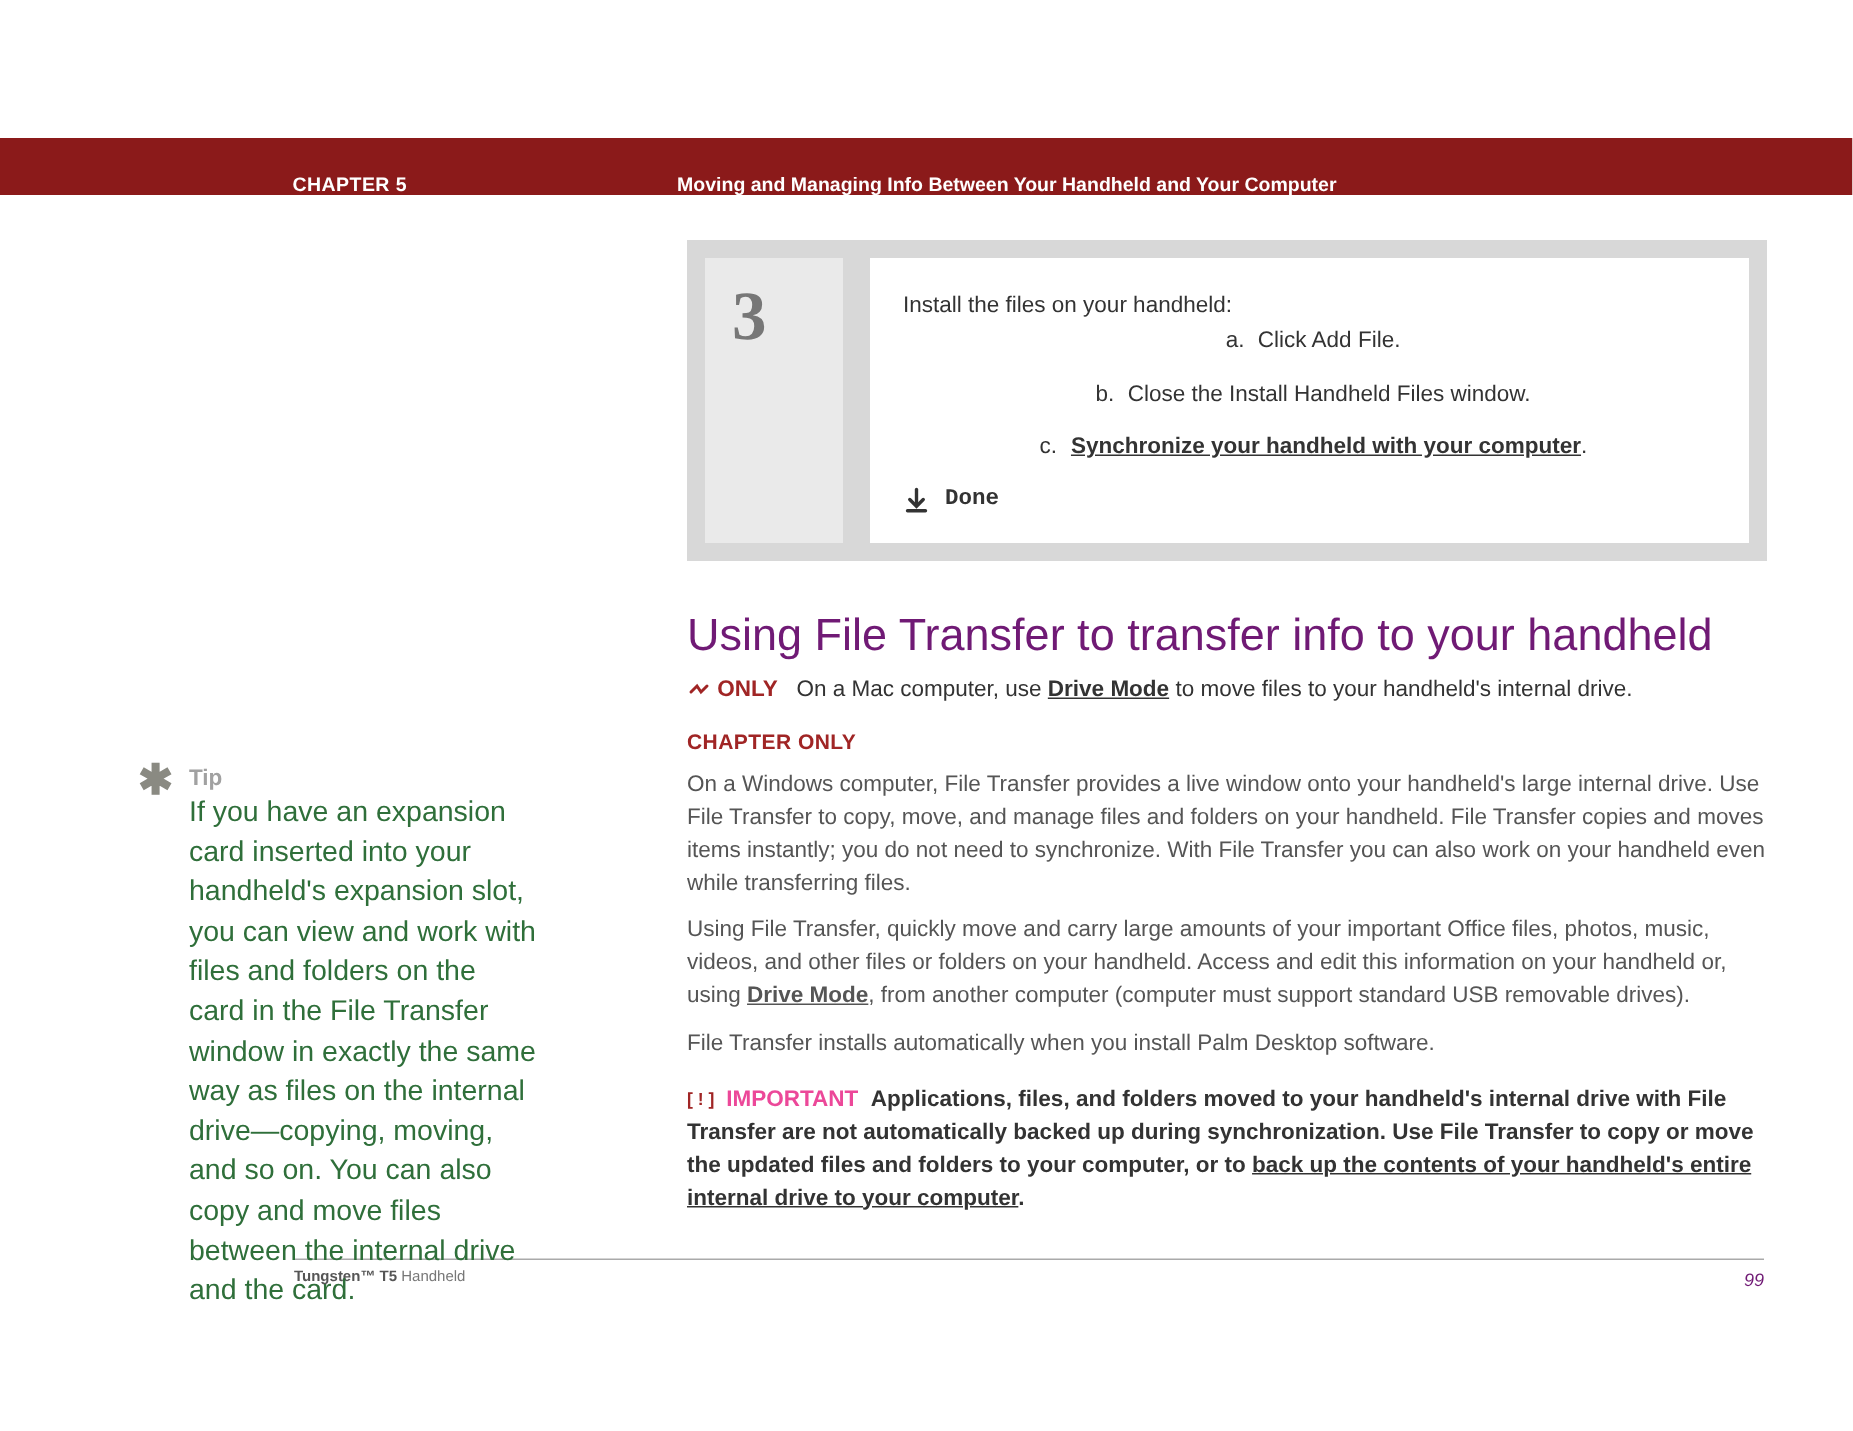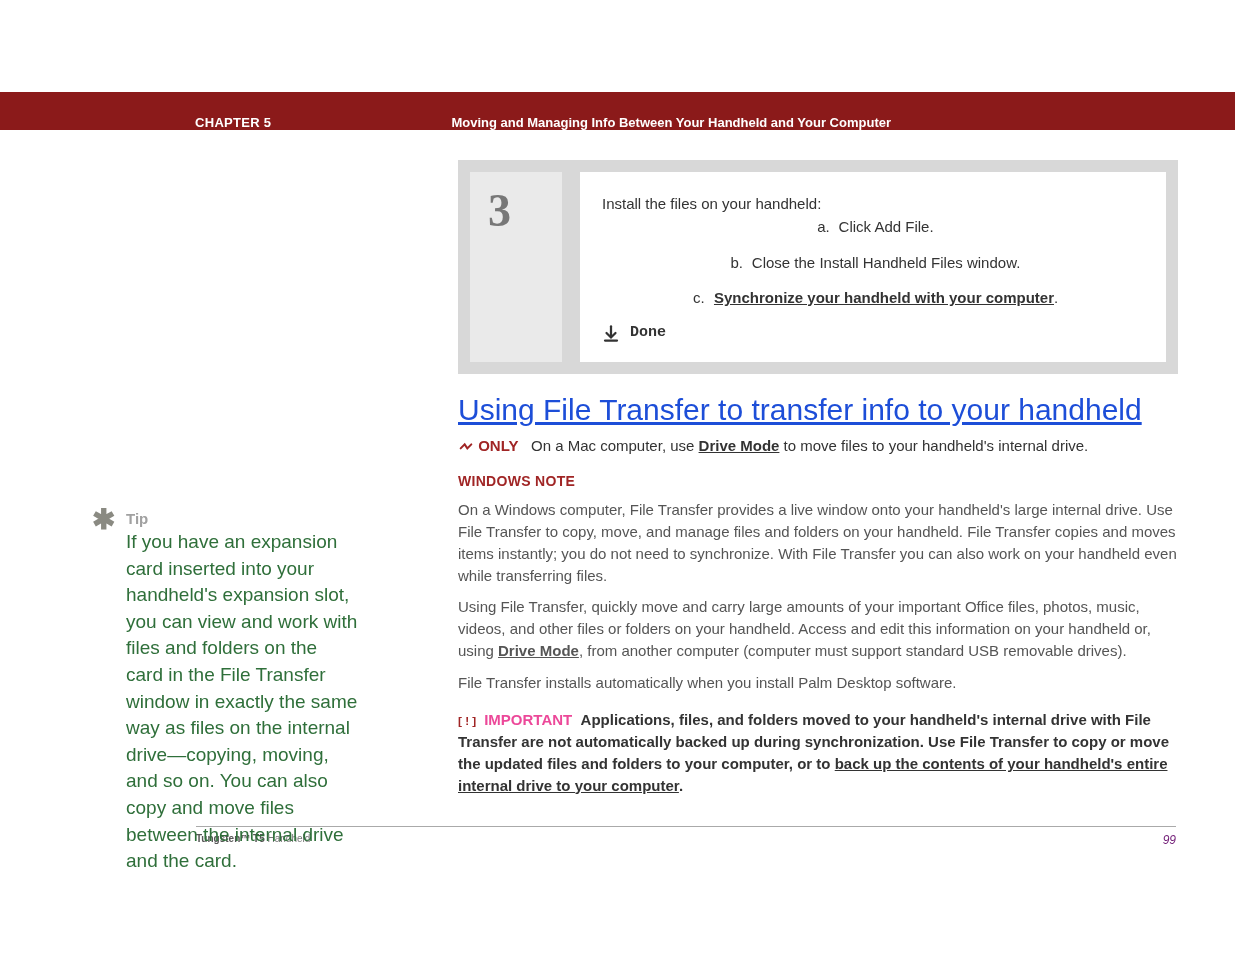--- a/index.html
+++ b/index.html
@@ -98,25 +98,24 @@
     font-weight: bold;
     text-decoration: underline;
   }
   .done {
     display:flex; align-items:center; gap:10px;
     font-weight:bold; color:#333; font-size:15px;
     margin-top: 8px;
     font-family: Liberation Mono, monospace;
   }
   .h2 {
-    margin-top: 19px;
+    margin-top: 33px;
     font-size: 30px;
-    color: #1d4ed8;
+    color: #701a75;
     font-weight: normal;
-    text-decoration: underline;
   }
   .note-line {
     margin-top: 10px;
     font-size: 15px;
     color: #333;
   }
   .note-label {
     color: #a02525; font-weight: bold;
   }
   .note-line a { color: #333; font-weight:bold; text-decoration: underline; }
@@ -202,21 +201,21 @@
     <h2 class="h2">Using File Transfer to transfer info to your handheld</h2>
 
     <div class="note-line">
       <svg class="note-icon" width="16" height="16" viewBox="0 0 24 24" fill="none" stroke="#a02525" stroke-width="3" stroke-linecap="round">
         <polyline points="4,14 10,8 14,14 20,8"></polyline>
       </svg>
       <span class="note-label">ONLY</span>
       &nbsp;&nbsp;<span>On a Mac computer, use </span><a href="#">Drive Mode</a><span> to move files to your handheld's internal drive.</span>
     </div>
 
-    <div class="wonly">WINDOWS NOTE</div>
+    <div class="wonly">CHAPTER ONLY</div>
 
     <p class="para">On a Windows computer, File Transfer provides a live window onto your handheld's large internal drive. Use File Transfer to copy, move, and manage files and folders on your handheld. File Transfer copies and moves items instantly; you do not need to synchronize. With File Transfer you can also work on your handheld even while transferring files.</p>
 
     <p class="para">
       <span>Using File Transfer, quickly move and carry large amounts of your important Office files, photos, music, videos, and other files or folders on your handheld. Access and edit this information on your handheld or, using </span><a href="#">Drive Mode</a><span>, from another computer (computer must support standard USB removable drives).</span>
     </p>
 
     <p class="para">File Transfer installs automatically when you install Palm Desktop software.</p>
 
     <p class="imp-line">

